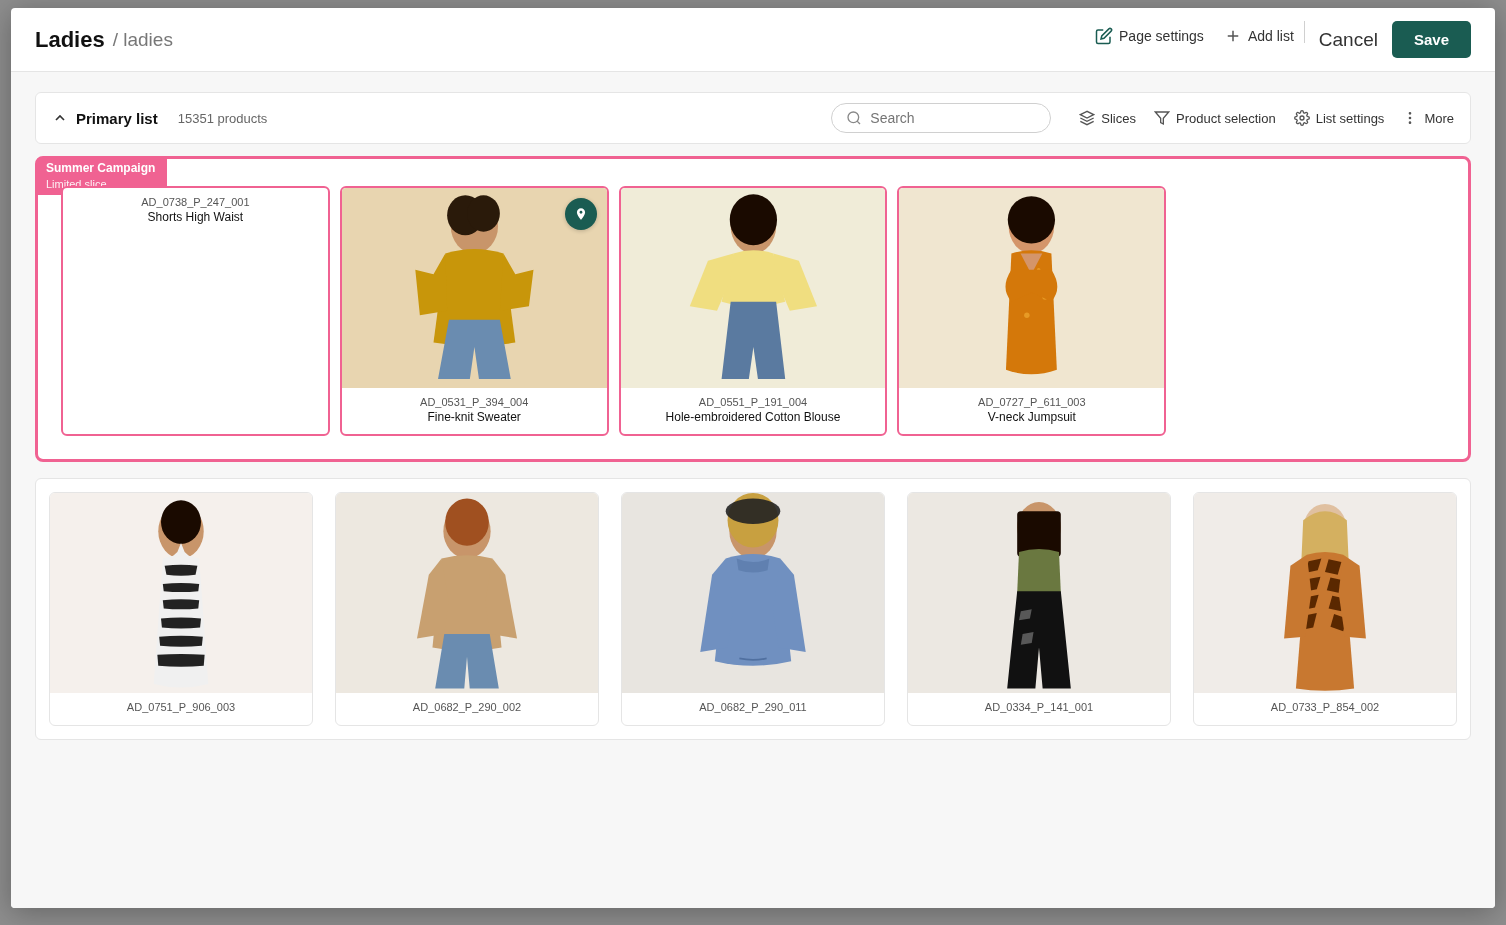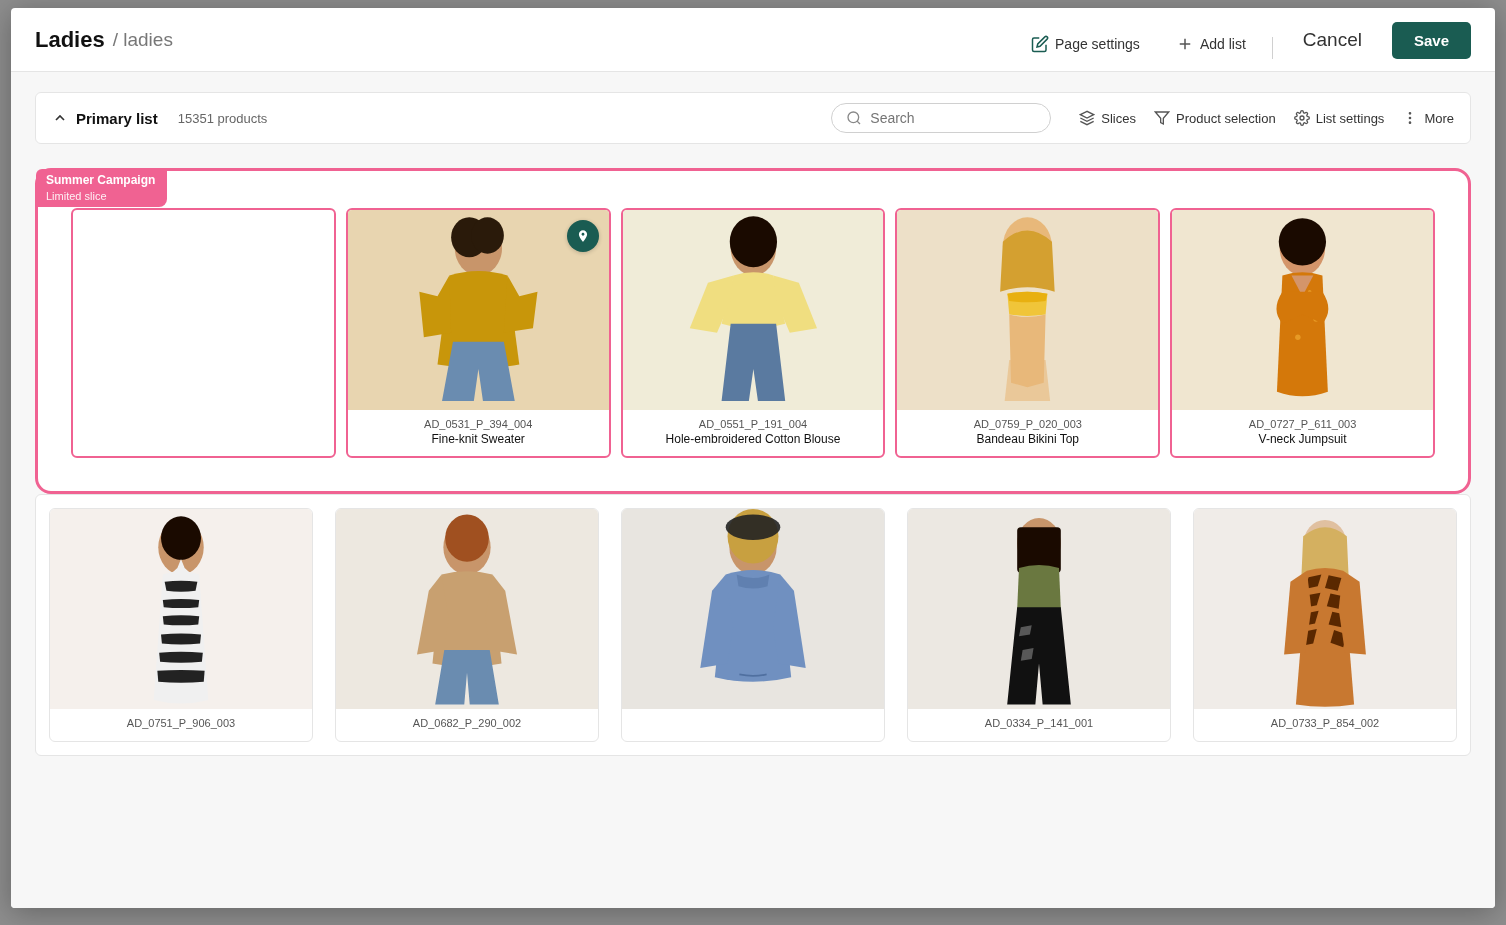--- a/index.html
+++ b/index.html
@@ -49,22 +49,22 @@
       color: #111;
     }
     .header-breadcrumb {
       font-size: 19px;
       color: #777;
       margin-left: 8px;
     }
     .header-actions {
       margin-left: auto;
       display: flex;
-      align-items: flex-end;
-      gap: 16px;
+      align-items: flex-start;
+      gap: 0;
     }
     .header-btn {
       display: flex;
       align-items: center;
       gap: 6px;
       background: none;
       border: none;
       cursor: pointer;
       font-size: 14px;
       color: #333;
@@ -98,21 +98,21 @@
       background: #f7f7f7;
     }
     
     .list-toolbar {
       display: flex;
       align-items: center;
       background: #fff;
       border-radius: 6px;
       padding: 10px 16px;
       gap: 16px;
-      margin-bottom: 24px;
+      margin-bottom: 12px;
       border: 1px solid #e5e5e5;
     }
     .collapse-btn {
       background: none;
       border: none;
       cursor: pointer;
       display: flex;
       align-items: center;
       gap: 8px;
       font-size: 15px;
@@ -160,22 +160,23 @@
       color: #333;
       white-space: nowrap;
     }
     .toolbar-action-btn svg {
       width: 16px;
       height: 16px;
     }
     
     .campaign-section {
       border: 3px solid #f06292;
-      border-radius: 16px;
-      padding: 16px;
+      border-radius: 8px;
+      padding: 6px;
+      margin-bottom: 16px;
       background: #fff;
       position: relative;
     }
     .campaign-tag {
       position: absolute;
       top: -2px;
       left: -2px;
       background: #f06292;
       color: #fff;
       font-size: 12px;
@@ -373,20 +374,24 @@
       </div>
 
       <div class="campaign-section">
         <div class="campaign-tag">
           <span>Summer Campaign</span>
           <span class="campaign-tag-sub">Limited slice</span>
         </div>
         <div class="products-grid">
 
           <div class="product-card">
+            <div class="product-card-info">
+              <div class="product-id">AD_0738_P_247_001</div>
+              <div class="product-name">Shorts High Waist</div>
+            </div>
           </div>
 
           <div class="product-card">
             <div class="product-card-img model-bg-2">
               <svg viewBox="0 0 200 220" width="100%" height="100%">
                 <ellipse cx="100" cy="42" rx="26" ry="30" fill="#c8956a"></ellipse>
 
                 <ellipse cx="90" cy="30" rx="20" ry="22" fill="#2a1a0a"></ellipse>
                 <ellipse cx="110" cy="28" rx="18" ry="20" fill="#2a1a0a"></ellipse>
 
@@ -422,41 +427,20 @@
 
                 <path d="M75 125 L65 210 L95 210 L100 175 L105 210 L135 210 L125 125 Z" fill="#5a7aa0"></path>
               </svg>
             </div>
             <div class="product-card-info">
               <div class="product-id">AD_0551_P_191_004</div>
               <div class="product-name">Hole-embroidered Cotton Blouse</div>
             </div>
           </div>
 
-          <div class="product-card">
-            <div class="product-card-img model-bg-4">
-              <svg viewBox="0 0 200 220" width="100%" height="100%">
-
-                <ellipse cx="100" cy="40" rx="27" ry="32" fill="#e8b87a"></ellipse>
-
-                <path d="M73 35 Q100 10 127 35 L130 90 Q100 80 70 90 Z" fill="#d4a030"></path>
-
-                <path d="M78 92 Q100 88 122 92 L120 115 Q100 118 80 115 Z" fill="#f0c020" opacity="0.85"></path>
-
-                <path d="M78 92 Q100 88 122 92 L120 100 Q100 103 80 100 Z" fill="#e8b010"></path>
-
-                <path d="M80 115 Q100 120 120 115 L118 190 L100 195 L82 190 Z" fill="#e8b87a"></path>
-                <path d="M80 165 L75 210 L125 210 L120 165" fill="#e8b87a" opacity="0.6"></path>
-              </svg>
-            </div>
-            <div class="product-card-info">
-              <div class="product-id">AD_0759_P_020_003</div>
-              <div class="product-name">Bandeau Bikini Top</div>
-            </div>
-          </div>
 
           <div class="product-card">
             <div class="product-card-img model-bg-5">
               <svg viewBox="0 0 200 220" width="100%" height="100%">
 
                 <ellipse cx="100" cy="42" rx="25" ry="30" fill="#d4956a"></ellipse>
 
                 <ellipse cx="100" cy="35" rx="26" ry="26" fill="#1a0a00"></ellipse>
 
                 <path d="M78 72 Q100 65 122 72 L128 200 Q100 210 72 200 Z" fill="#d4780a"></path>
@@ -534,20 +518,23 @@
                 <path d="M70 72 Q100 62 130 72 L142 185 Q100 195 58 185 Z" fill="#7090c0"></path>
                 <path d="M70 72 L55 90 L42 175 L72 170 L78 130" fill="#7090c0"></path>
                 <path d="M130 72 L145 90 L158 175 L128 170 L122 130" fill="#7090c0"></path>
 
                 <path d="M82 72 Q100 80 118 72 L116 85 Q100 90 84 85 Z" fill="#6080b0"></path>
 
                 <path d="M85 182 Q100 185 115 182" stroke="#5070a0" stroke-width="2" fill="none"></path>
 
                 <ellipse cx="100" cy="20" rx="30" ry="14" fill="#222" opacity="0.9"></ellipse>
               </svg>
+            </div>
+            <div class="product-card-info">
+              <div class="product-id">AD_0682_P_290_011</div>
             </div>
           </div>
 
           <div class="normal-card">
             <div class="normal-card-img model-bg-9">
               <svg viewBox="0 0 200 220" width="100%" height="100%">
                 <ellipse cx="100" cy="38" rx="24" ry="28" fill="#c8956a"></ellipse>
 
                 <rect x="76" y="20" width="48" height="50" rx="4" fill="#1a0a00"></rect>
 

